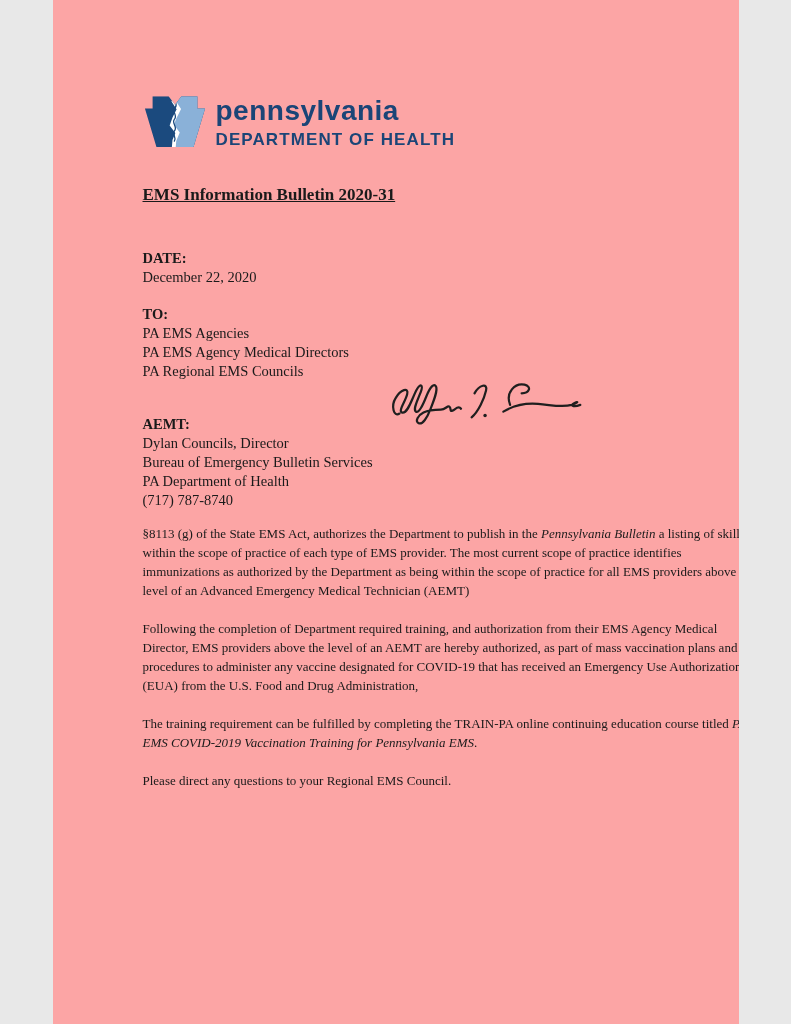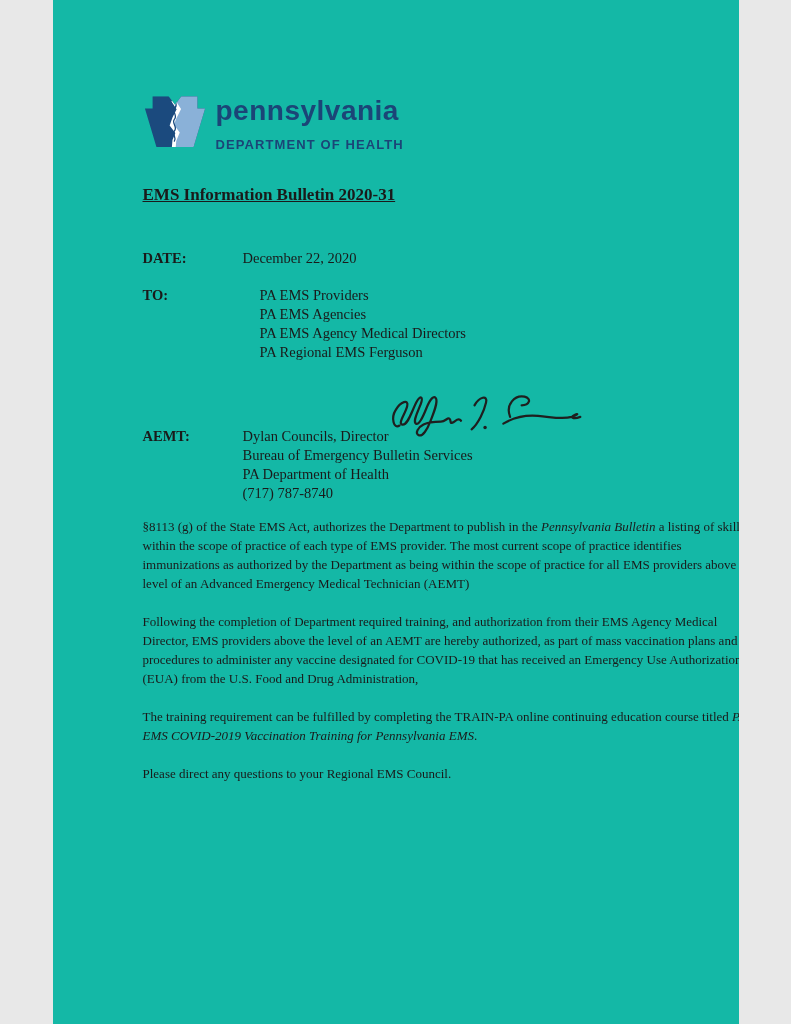--- a/index.html
+++ b/index.html
@@ -1,51 +1,51 @@
 <!DOCTYPE html>
 <html><head>
 <meta charset="utf-8">
 <style>
   html,body { margin:0; padding:0; background:#e8e8e8; }
   .page {
     position:relative;
     width:686px; height:1024px;
     margin:0 auto;
-    background:#14b8a6;
+    background:#fca5a5;
     font-family:"Liberation Serif", serif;
     color:#1a1a1a;
     overflow:hidden;
   }
   .content { padding:85px 86px 0 90px; }
 
   
   .logo { display:flex; align-items:flex-start; }
   .keystone { width:64px; height:70px; flex:0 0 auto; }
   .ks-dark { fill:#1b4a7e; }
   .ks-light { fill:#8ab1d8; }
   .ks-crack { stroke:#ffffff; stroke-width:6; fill:none; stroke-linejoin:miter; }
   .ks-snake { stroke:#1b4a7e; stroke-width:2; fill:none; stroke-linecap:round; }
   .logo-text { margin-left:9px; margin-top:12px; font-family:"Liberation Sans", sans-serif; color:#1b4577; }
   .org-name { font-size:28px; font-weight:bold; letter-spacing:0.5px; line-height:28px; }
-  .org-sub  { font-size:13px; font-weight:600; letter-spacing:1.1px; margin-top:12px; }
+  .org-sub  { font-size:17px; font-weight:600; letter-spacing:1.1px; margin-top:5px; }
 
   
   .title {
     margin-top:30px;
     text-align:left;
     font-weight:bold;
     font-size:17px;
     text-decoration:underline;
   }
 
   
   .meta { margin-top:44px; font-size:14.5px; line-height:19px; }
-  .meta-row { display:flex; margin-bottom:18px; }
+  .meta-row { display:flex; margin-bottom:18px;flex-direction:column; }
   .meta-label { width:100px; flex:0 0 auto; font-weight:bold; }
-  .meta-row.to-row { margin-bottom:65px;gap:17px; }
+  .meta-row.to-row { margin-bottom:34px; }
   .meta-row.from-row { position:relative; margin-bottom:0; }
   .multiline div { line-height:19px; }
 
   
   .signature {
     position:absolute;
     left:243px; top:-42px;
     width:202px; height:58px;
     pointer-events:none;
   }
@@ -90,24 +90,23 @@
 
       <div class="meta-row">
         <div class="meta-label">DATE:</div>
         <div>December 22, 2020</div>
       </div>
 
 
       <div class="meta-row to-row">
         <div class="meta-label">TO:</div>
         <div class="multiline">
-          <div>PA EMS Providers</div>
           <div>PA EMS Agencies</div>
           <div>PA EMS Agency Medical Directors</div>
-          <div>PA Regional EMS Ferguson</div>
+          <div>PA Regional EMS Councils</div>
         </div>
       </div>
 
       <div class="meta-row from-row">
         <div class="meta-label">AEMT:</div>
         <div class="multiline">
           <div>Dylan Councils, Director</div>
           <div>Bureau of Emergency Bulletin Services</div>
           <div>PA Department of Health</div>
           <div>(717) 787-8740</div>

